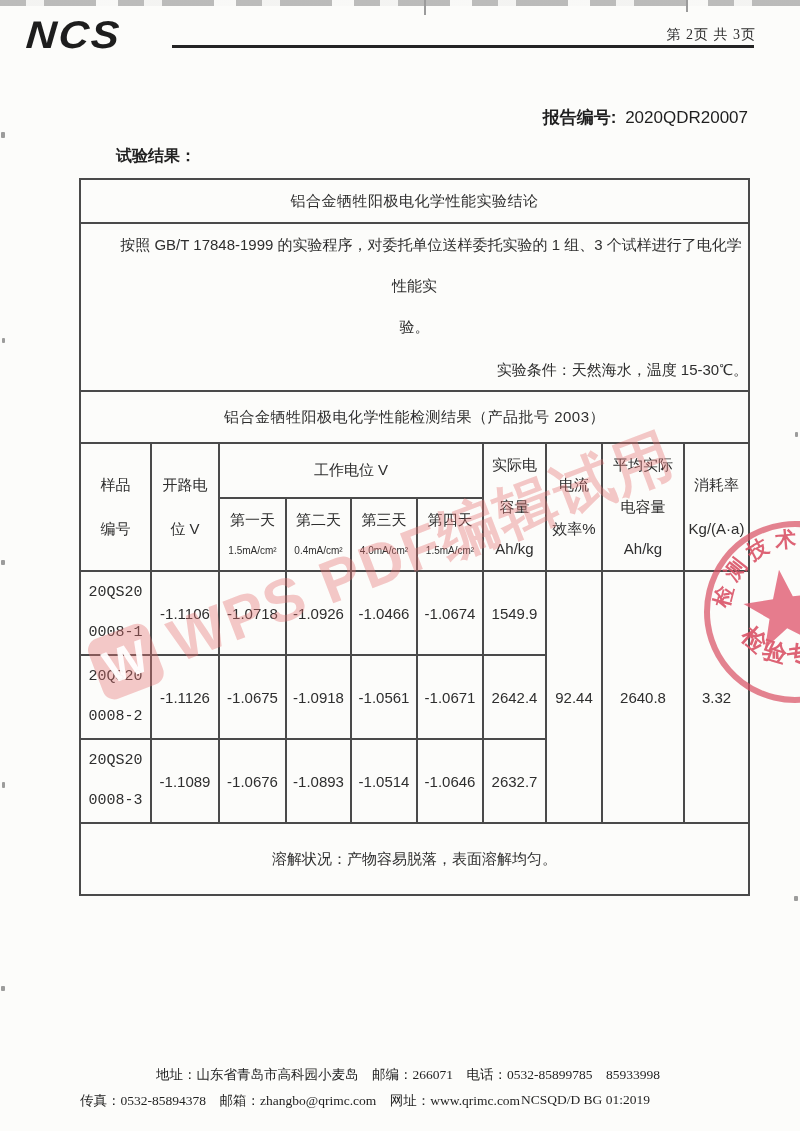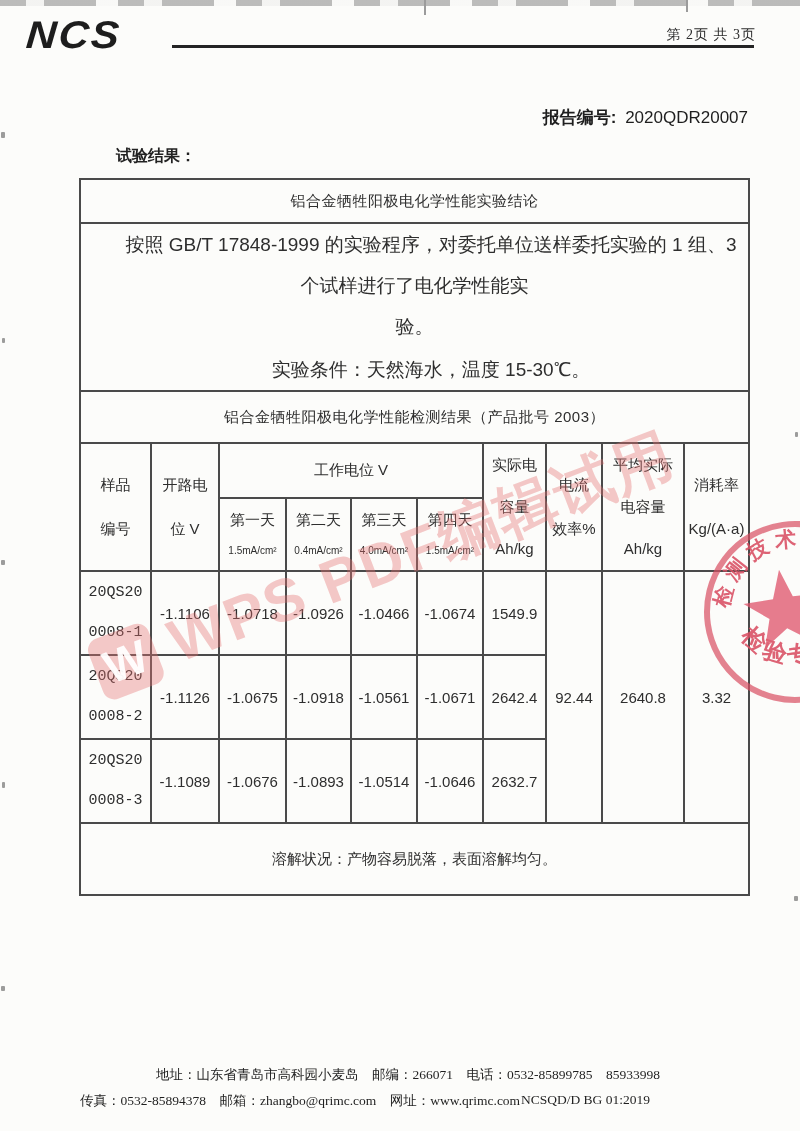--- a/index.html
+++ b/index.html
@@ -43,23 +43,23 @@
     border-collapse:collapse;table-layout:fixed;border-radius:9px;
   }
   table.main td{
     border:2px solid #4a4a4a;
     font-size:15px;color:#2e2e2e;
     text-align:center;vertical-align:middle;
     padding:0;overflow:hidden;
   }
   tr.r-title1 td, tr.r-title2 td{font-size:15px;letter-spacing:.5px;}
   td.para{vertical-align:top;text-align:left;padding:14px 4px 0 3px;}
-  .para-line{line-height:41px;font-size:19px;}
+  .para-line{line-height:41px;font-size:15px;}
   .indent{text-indent:33px;}
-  .cond{margin-top:2px;}
+  .cond{margin-top:2px;text-align:right;}
   td.hcell span{display:block;}
   .lh44 span{line-height:44px;}
   .lh42 span{line-height:42px;}
   .day-label{display:block;line-height:16px;margin-bottom:17px;font-size:15px;}
   .day-current{display:block;font-size:10px;line-height:11px;}
   td.sample{text-align:left;padding-left:9px;font-family:Liberation Mono, monospace;}
   td.sample span{display:block;line-height:40px;font-size:15px;}
   td.num{font-size:15.5px;}
   td.diss{text-align:left;padding-left:34px;font-size:15px;}
   

